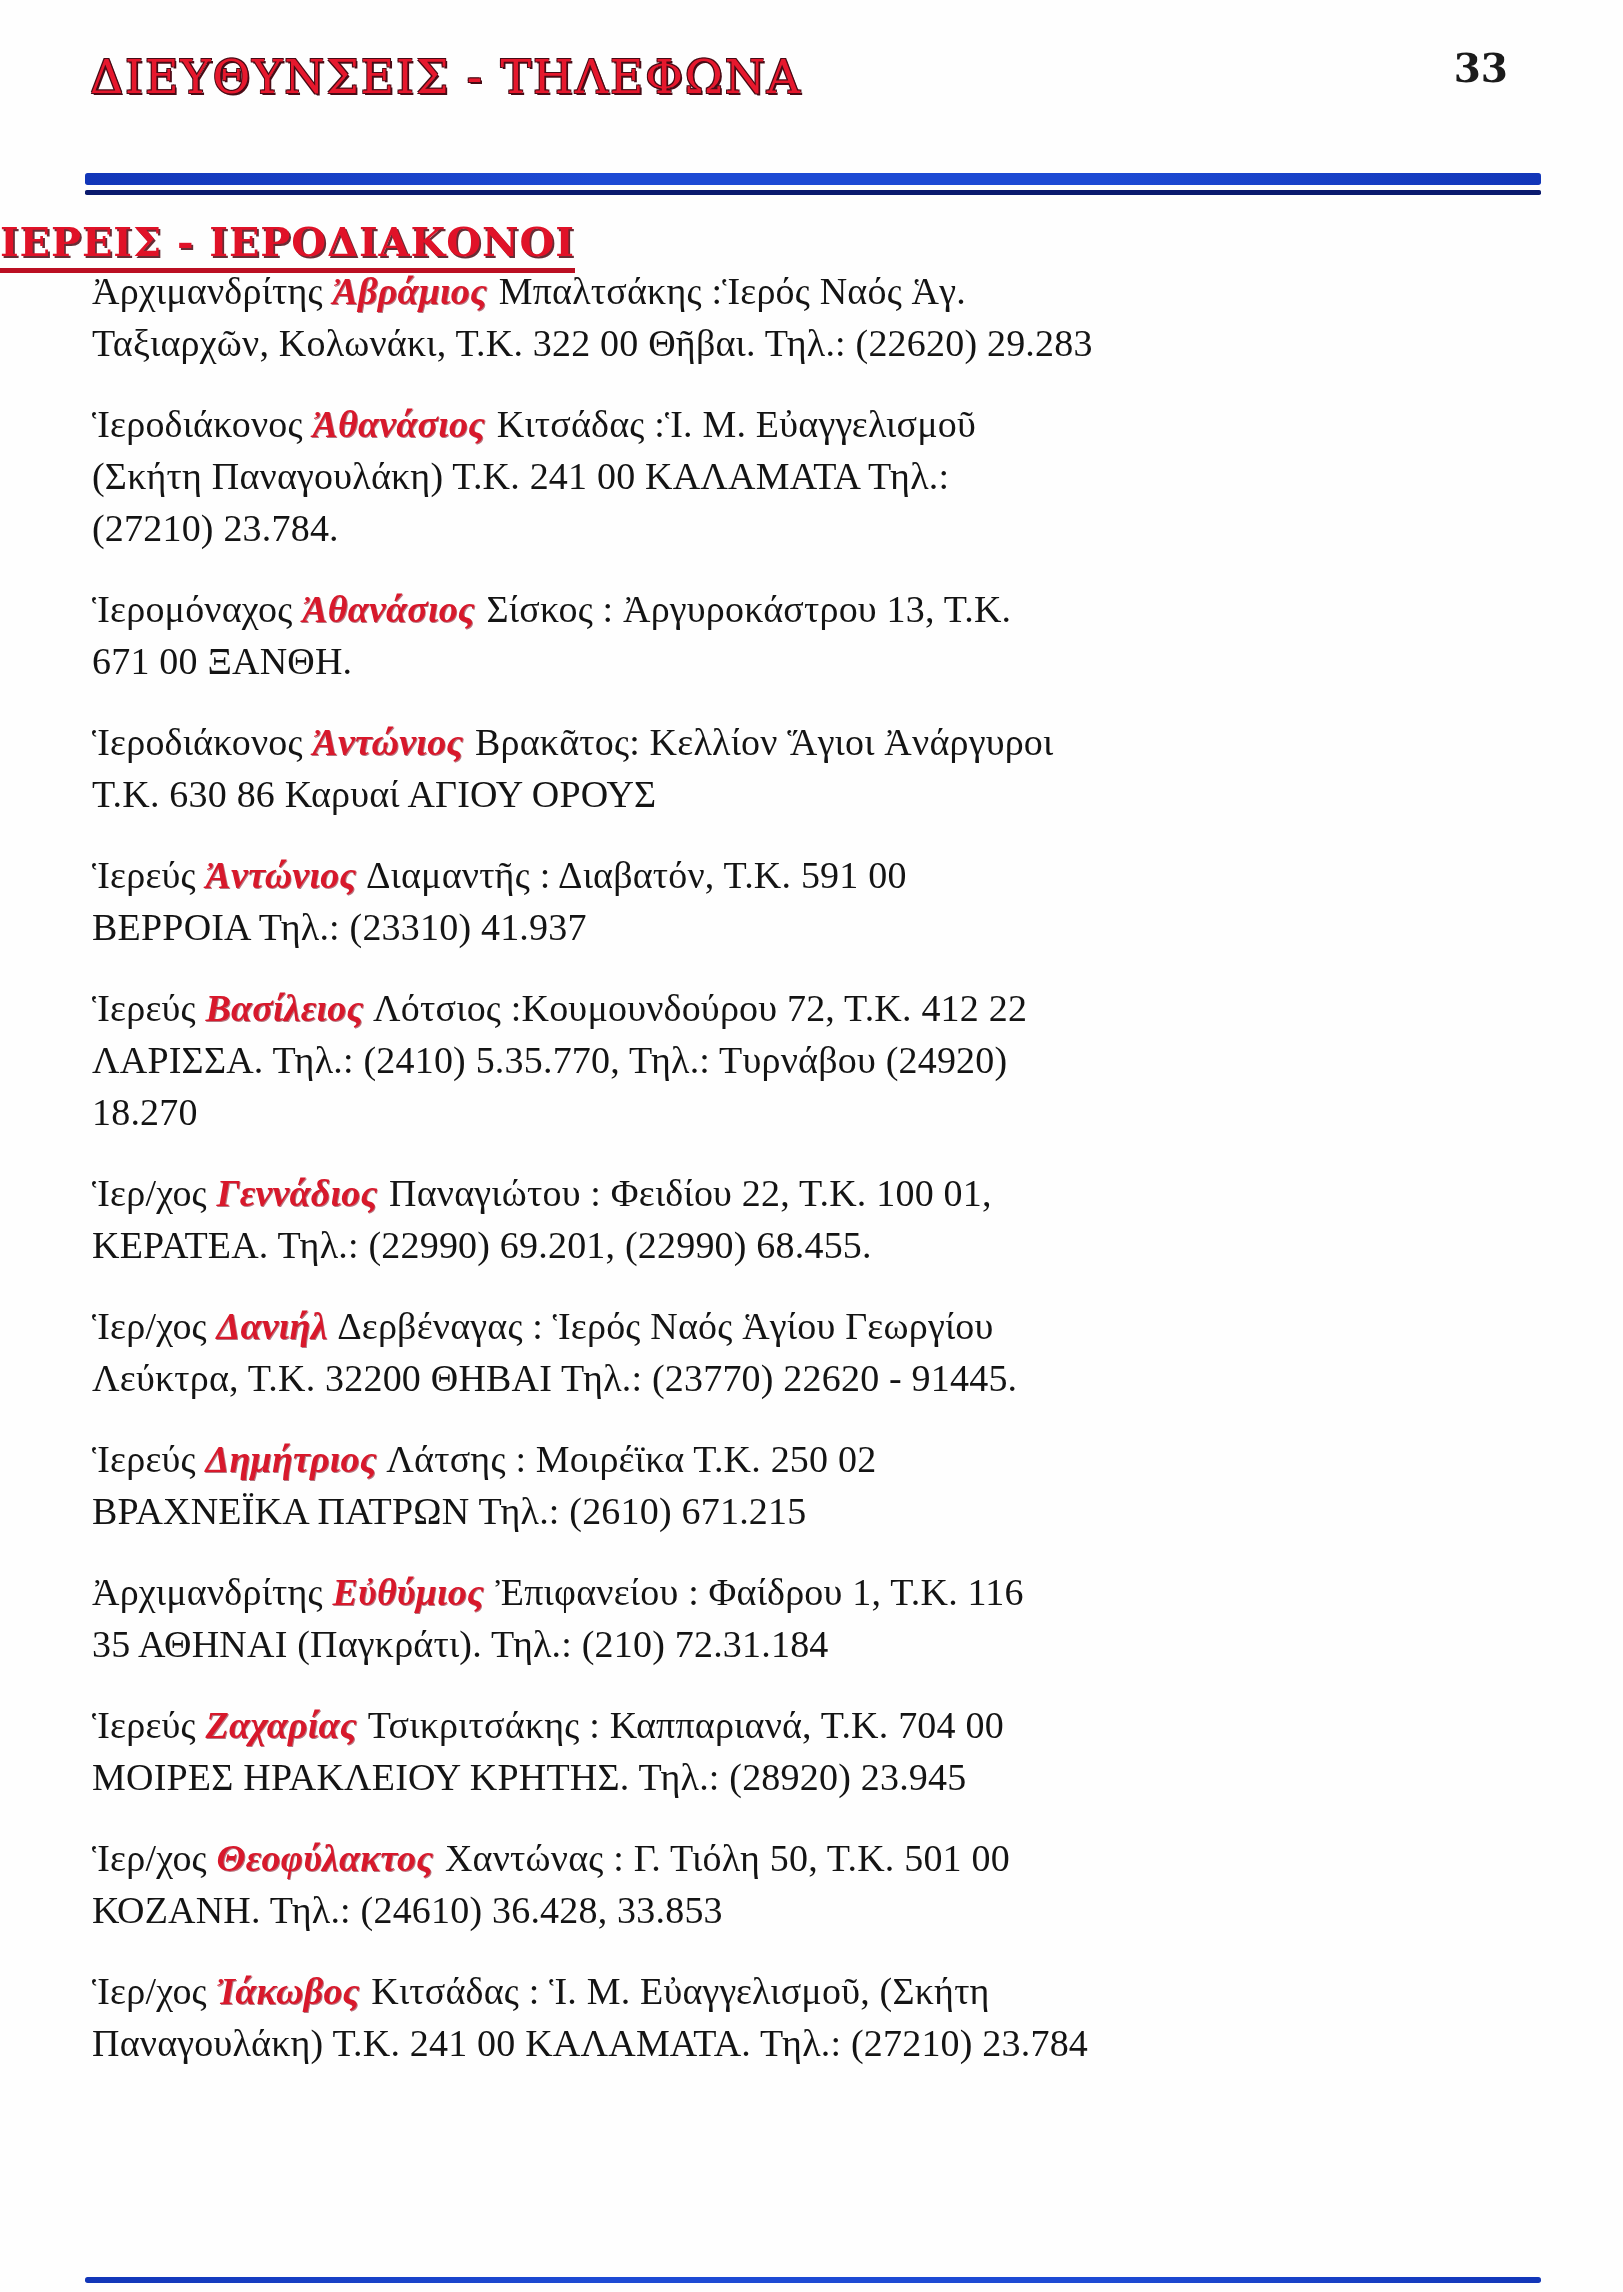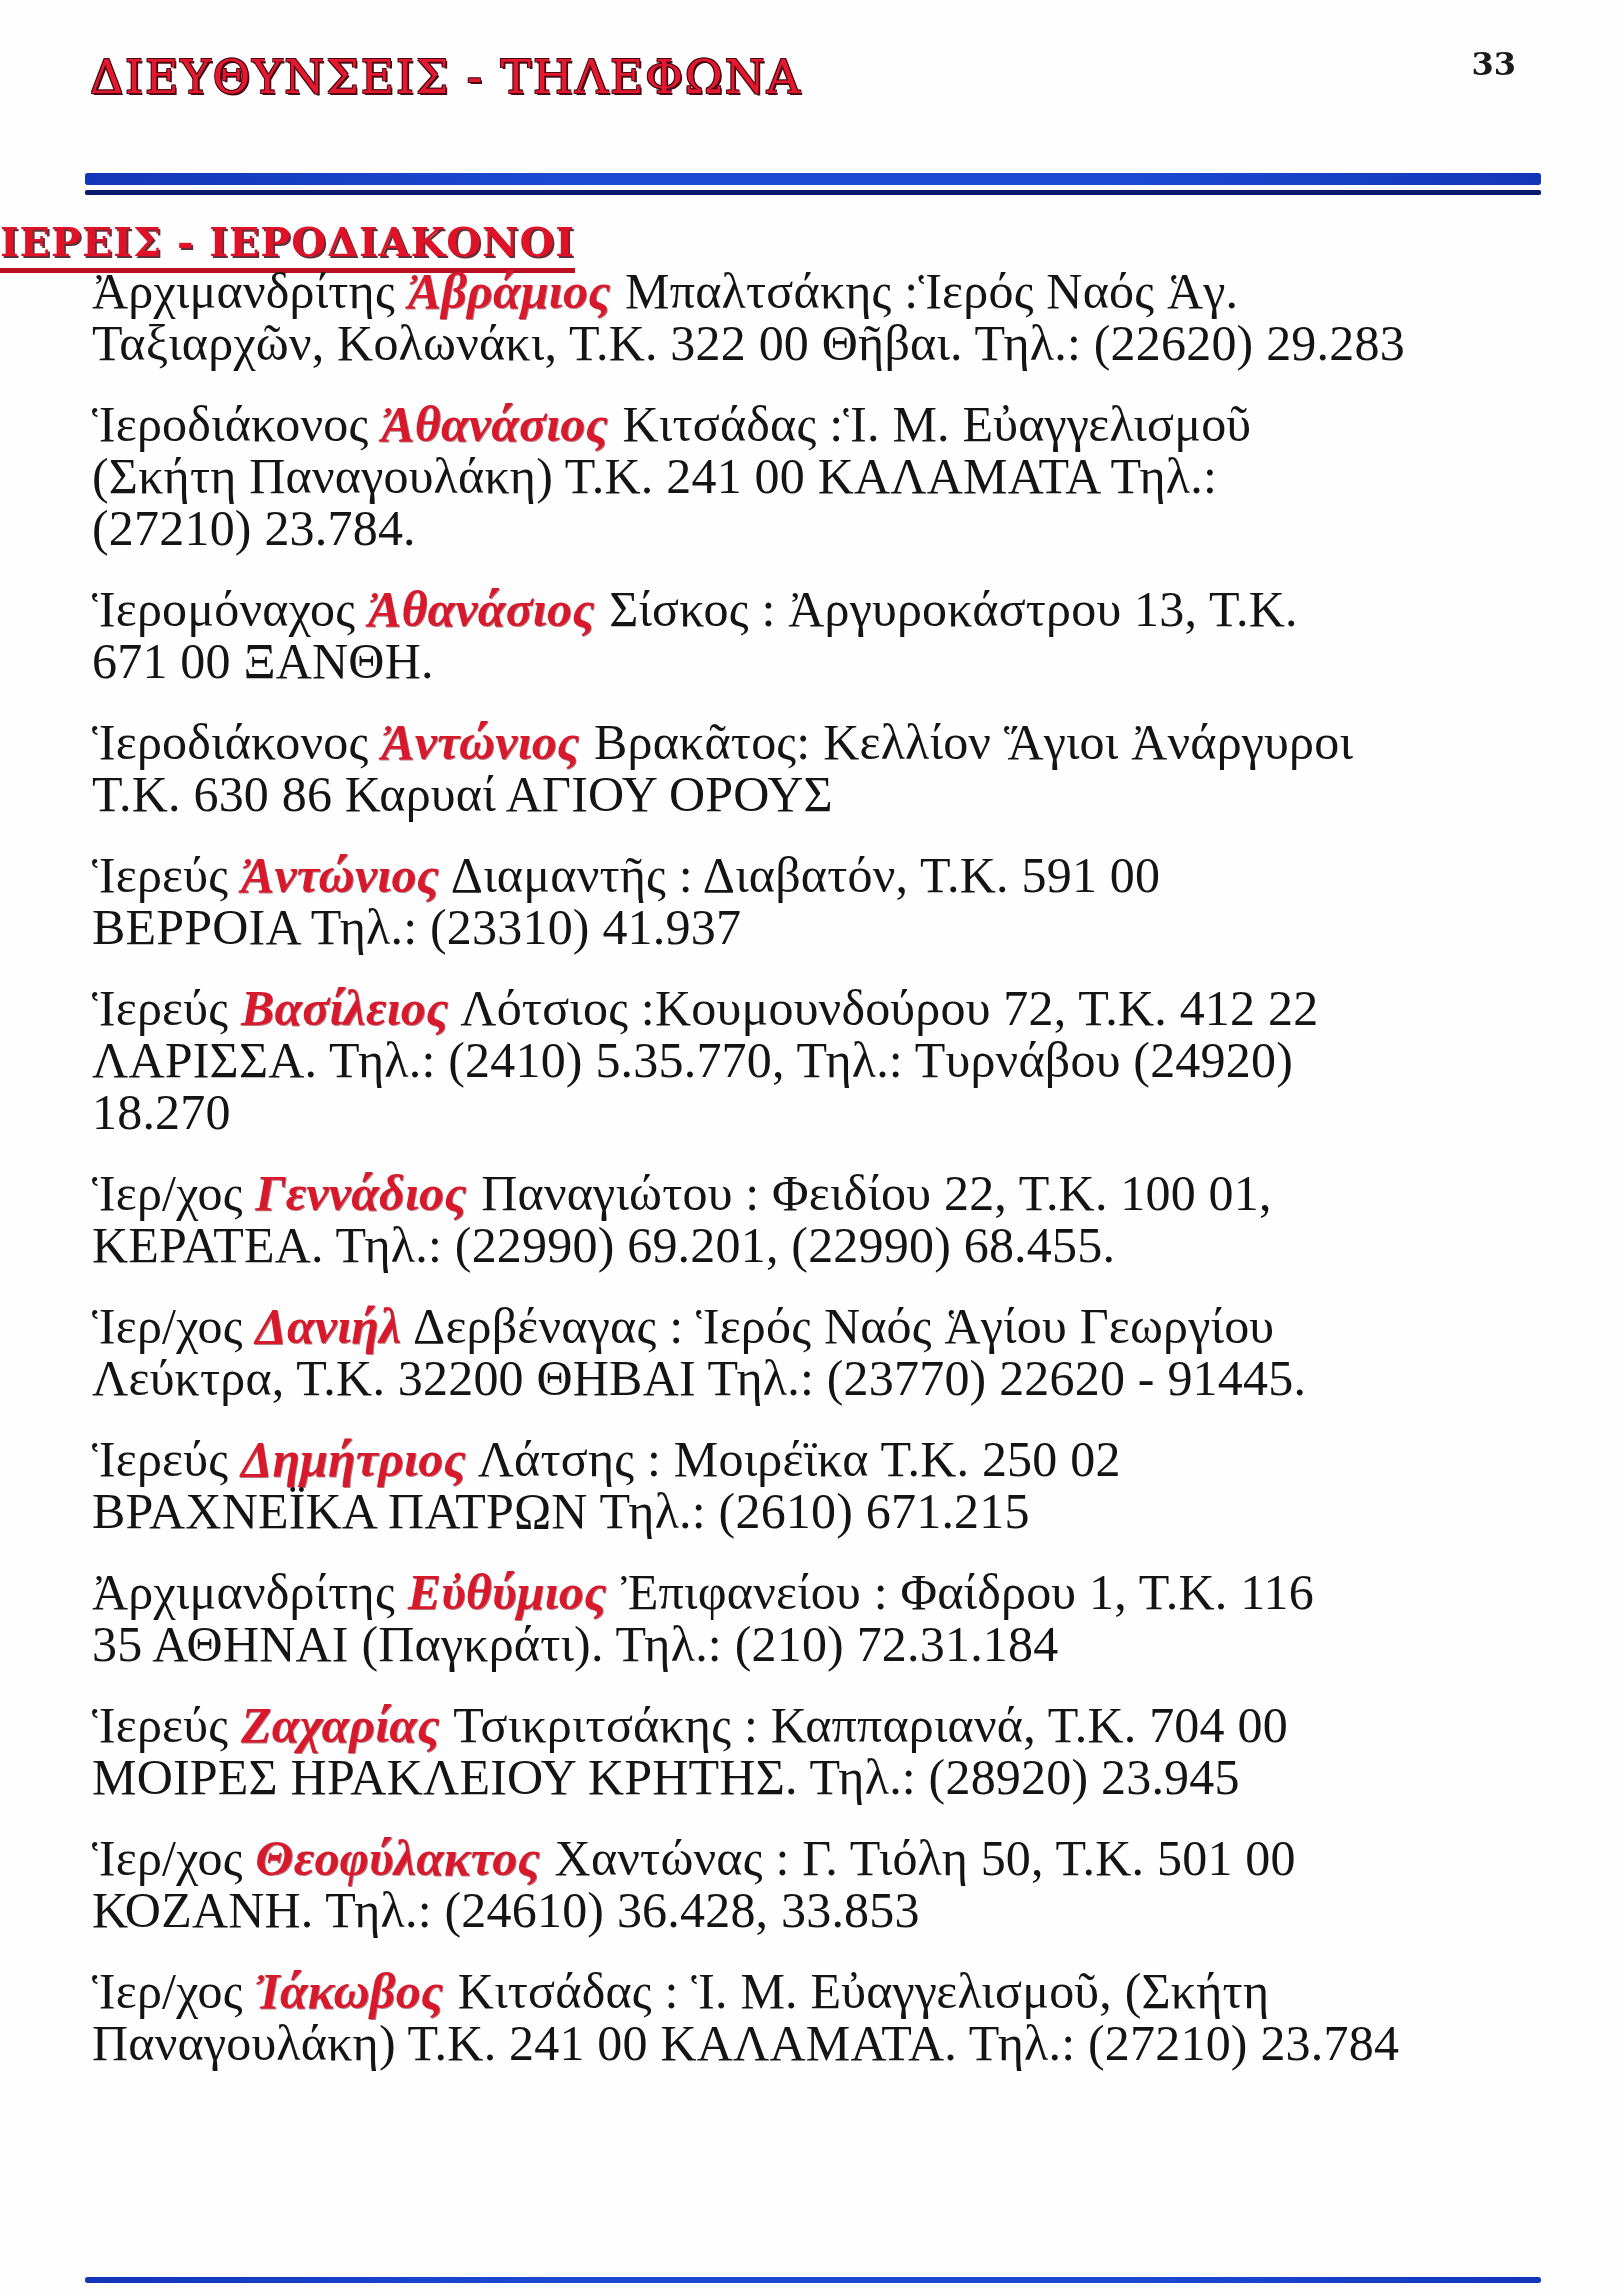--- a/index.html
+++ b/index.html
@@ -32,25 +32,25 @@
     font-family: "DejaVu Serif", serif;
     font-weight: normal;
     font-size: 46px;
     letter-spacing: 1.8px;
     color: #e6182d;
     text-shadow: 1.8px 1.8px 0 #470b15, -0.9px -0.9px 0 #470b15, 0.9px -0.9px 0 #470b15, -0.9px 0.9px 0 #470b15;
     white-space: nowrap;
   }
   .page-number {
     position: absolute;
-    right: 18px;
+    right: 26px;
     top: -5.4px;
     font-family: "DejaVu Serif", serif;
     font-weight: bold;
-    font-size: 32px;
+    font-size: 39px;
     color: #1b1b1b;
   }
   
   .rule-thick {
     position: absolute;
     top: 173px;
     left: 85px;
     right: 83px;
     height: 11.6px;
     background: linear-gradient(90deg, #1236b8, #1d4ad4 35%, #1d4ad4 70%, #1236b8);
@@ -98,21 +98,21 @@
   }
   
   .entries {
     position: absolute;
     top: 265px;
     left: 92px;
     width: 1455px;
   }
   .entry {
     margin: 0 0 29px 0;
-    font-size: 50px;
+    font-size: 38px;
     line-height: 52px;
     letter-spacing: 0.2px;
     white-space: normal;
   }
   .entry-prefix, .entry-after, .entry-cont {
     color: #141414;
   }
   .entry-name {
     color: #d8182b;
     font-weight: bold;

